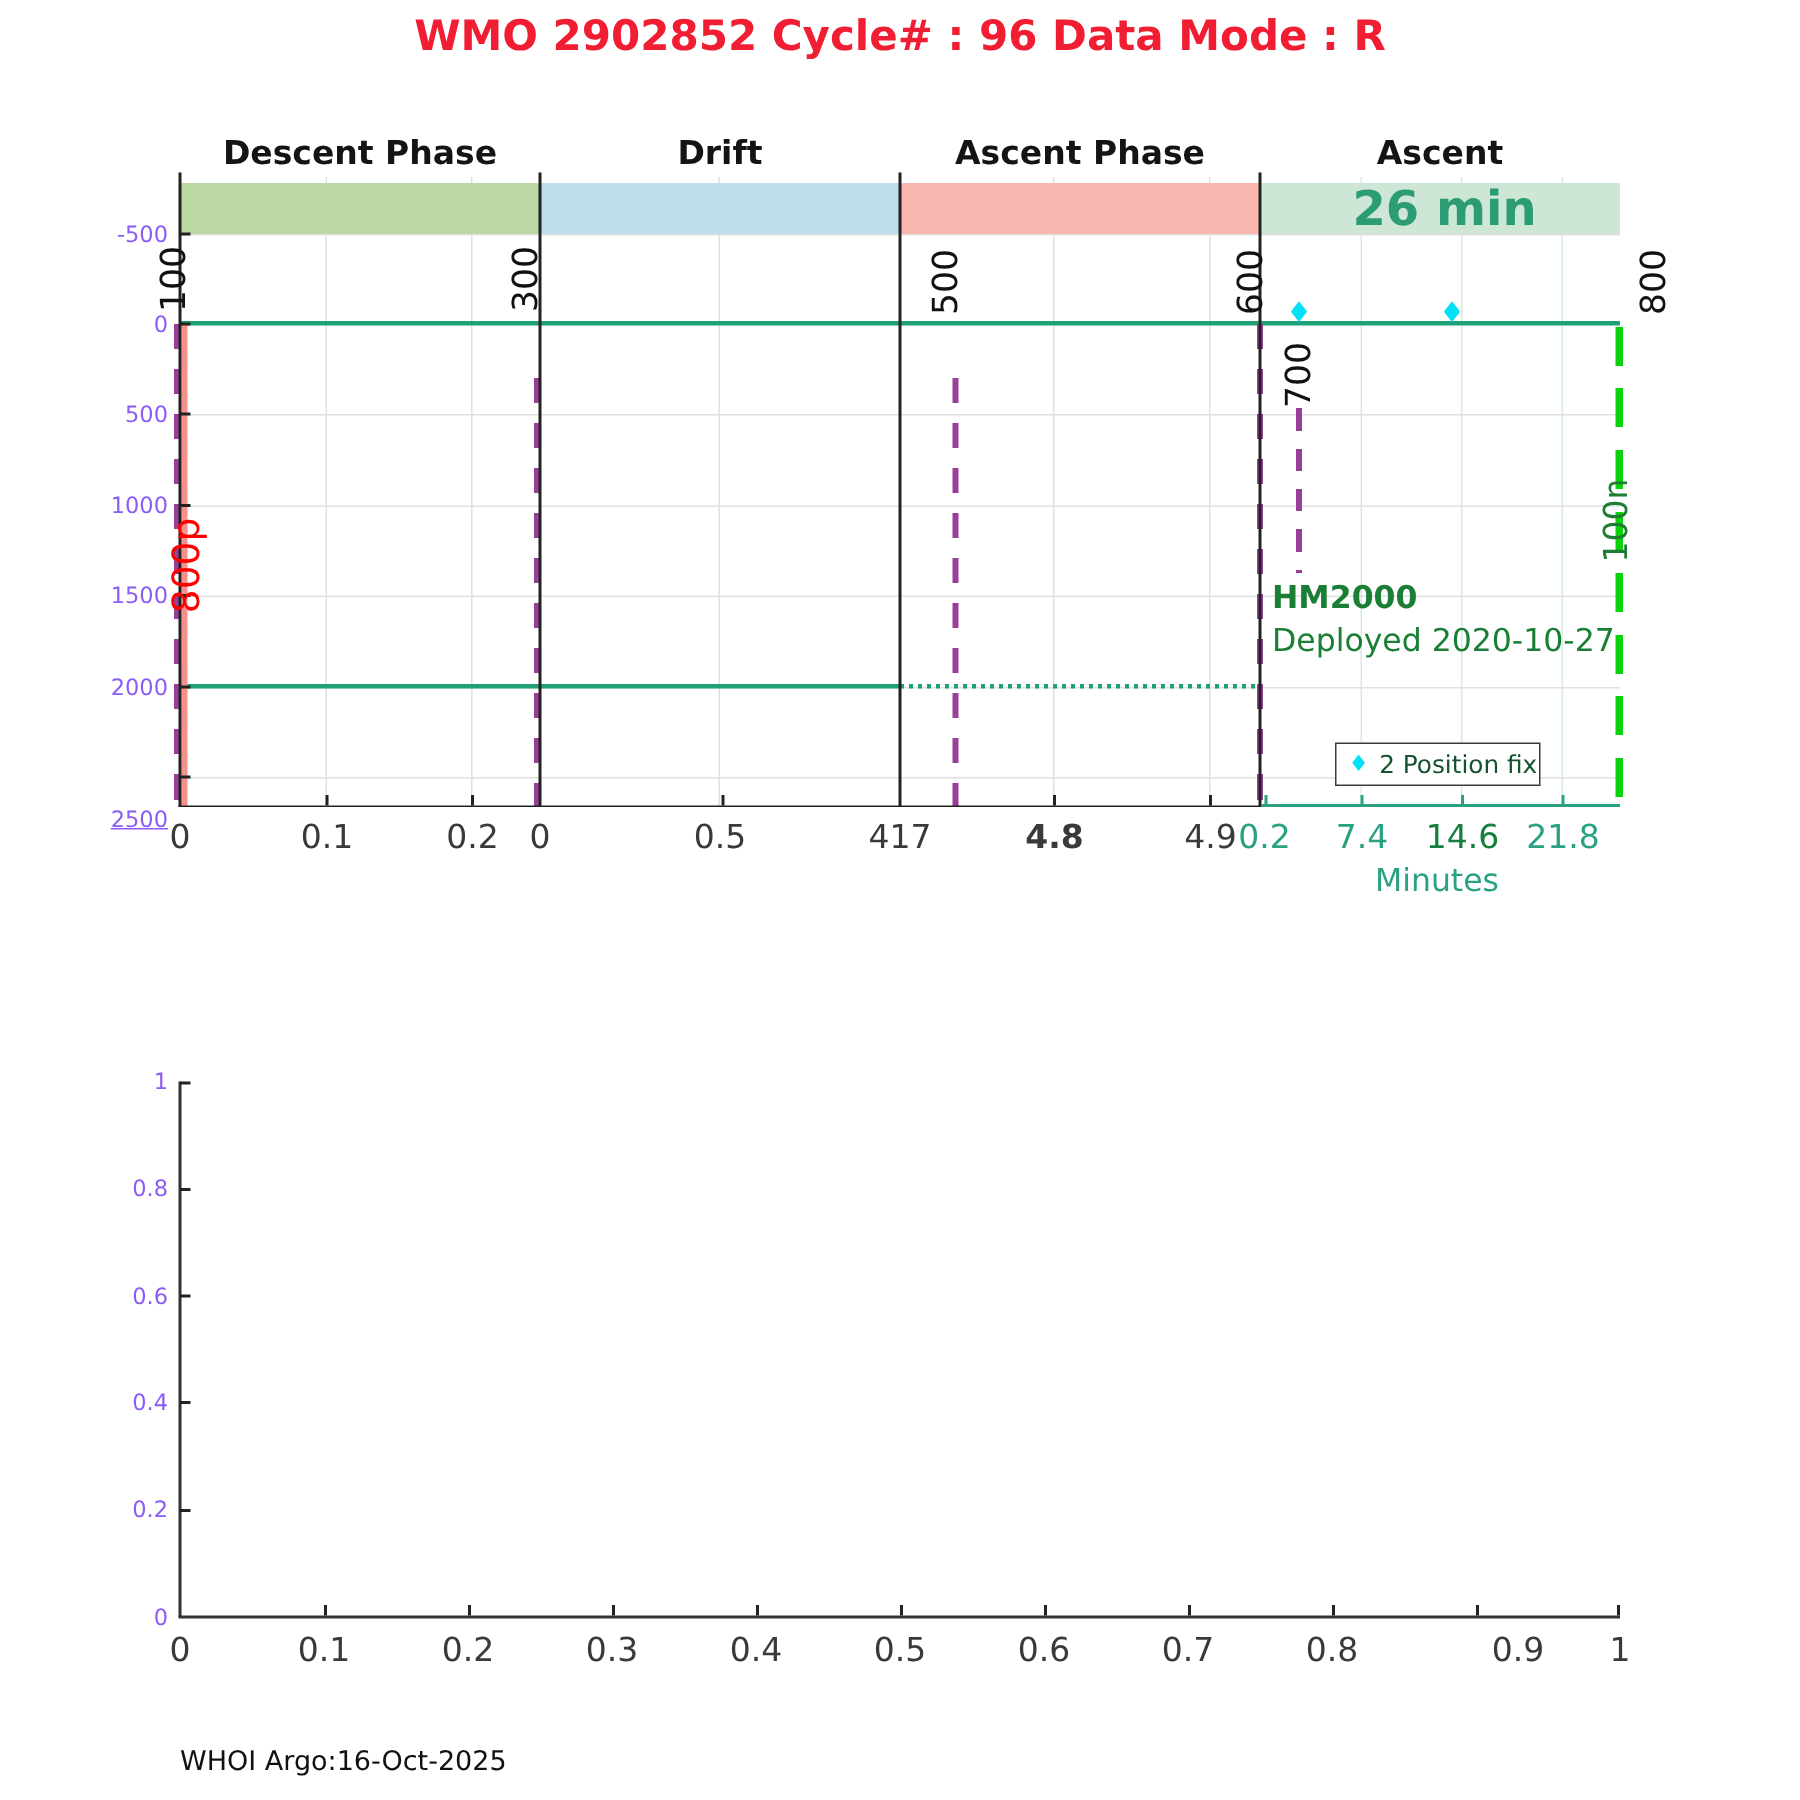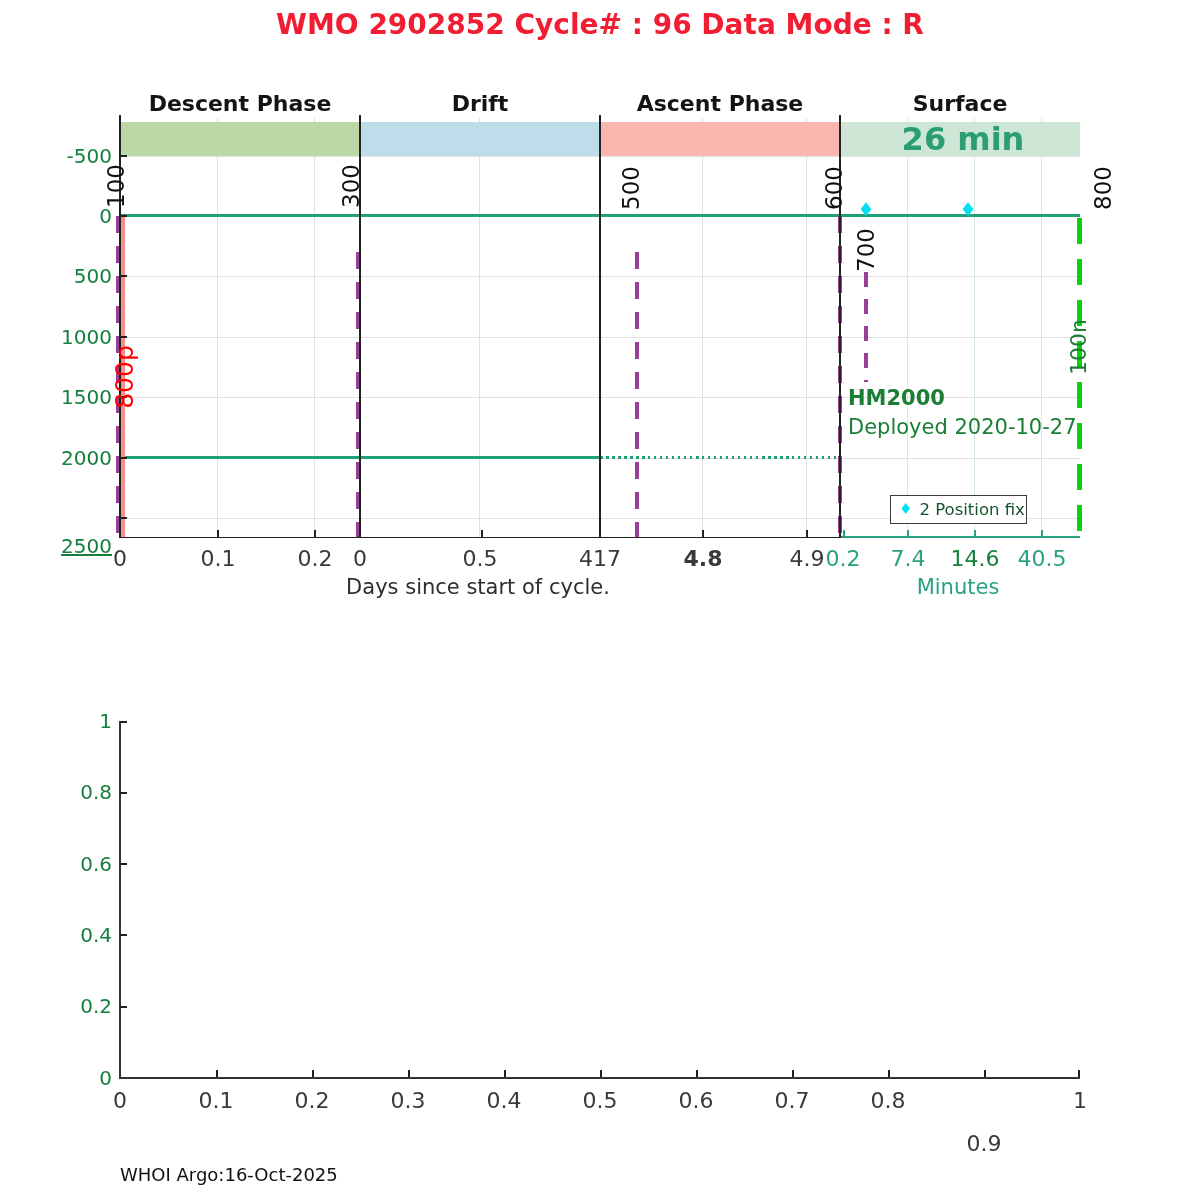--- a/index.html
+++ b/index.html
@@ -3,21 +3,21 @@
 <meta charset="utf-8">
 <style>
   html,body{margin:0;padding:0;background:#fff;}
   #fig{position:relative;width:1200px;height:1200px;background:#fff;overflow:hidden;
        font-family:"DejaVu Sans","Liberation Sans",sans-serif;border-radius:10px;}
   .t{position:absolute;white-space:nowrap;}
   .center{transform:translate(-50%,-50%);}
   .rot{transform:translate(-50%,-50%) rotate(-90deg);}
   .title{font-size:28px;font-weight:bold;color:#f11d33;}
   .phase-h{font-size:22px;font-weight:bold;color:#141414;}
-  .ytick{position:absolute;right:1088px;transform:translateY(-50%);font-size:20px;color:#15803d;white-space:nowrap;}
+  .ytick{position:absolute;right:1088px;transform:translateY(-50%);font-size:15px;color:#8b5cf6;white-space:nowrap;}
   .xtick{position:absolute;transform:translateX(-50%);font-size:22px;color:#3a3a3a;white-space:nowrap;top:546px;}
   .xtick2{position:absolute;transform:translateX(-50%);font-size:22px;color:#3a3a3a;white-space:nowrap;top:1088px;}
   .evlabel{font-size:23px;color:#111;}
   .vline{position:absolute;}
   .hline{position:absolute;}
   .grid-v{position:absolute;width:1px;top:118px;height:420px;background:#e0e0e0;}
   .grid-vs{position:absolute;width:1px;top:118px;height:420px;background:#d6eae4;}
   .band{position:absolute;top:122px;height:34px;}
   .tickmark{position:absolute;background:#222;}
   .diamond{position:absolute;transform:translate(-50%,-50%);font-size:19px;line-height:1;}
@@ -30,21 +30,21 @@
 </head>
 <body>
 
 <div id="fig">
 
   <div class="t title center" style="left:600px;top:24px;">WMO 2902852   Cycle# : 96   Data Mode : R</div>
 
   <div class="t phase-h center" style="left:240px;top:103px;text-align:center;">Descent Phase</div>
   <div class="t phase-h center" style="left:480px;top:103px;">Drift</div>
   <div class="t phase-h center" style="left:720px;top:103px;">Ascent Phase</div>
-  <div class="t phase-h center" style="left:960px;top:103px;">Surface</div>
+  <div class="t phase-h center" style="left:960px;top:103px;">Ascent</div>
 
   <div class="grid-v" style="left:217px;"></div>
   <div class="grid-v" style="left:314px;"></div>
   <div class="grid-v" style="left:479px;"></div>
   <div class="grid-v" style="left:702px;"></div>
   <div class="grid-v" style="left:806px;"></div>
   <div class="grid-vs" style="left:907px;"></div>
   <div class="grid-vs" style="left:974px;"></div>
   <div class="grid-vs" style="left:1041px;"></div>
   <div class="hline" style="left:120px;top:156px;width:960px;height:1px;background:#e0e0e0;"></div>
@@ -109,23 +109,22 @@
   <div class="xtick" style="left:218px;">0.1</div>
   <div class="xtick" style="left:315px;">0.2</div>
   <div class="xtick" style="left:360px;">0</div>
   <div class="xtick" style="left:480px;">0.5</div>
   <div class="xtick" style="left:600px;">417</div>
   <div class="xtick" style="left:703px;font-weight:bold;">4.8</div>
   <div class="xtick" style="left:807px;">4.9</div>
   <div class="xtick" style="left:843px;color:#2aa183;">0.2</div>
   <div class="xtick" style="left:908px;color:#2aa183;">7.4</div>
   <div class="xtick" style="left:975px;color:#15803d;">14.6</div>
-  <div class="xtick" style="left:1042px;color:#2aa183;">40.5</div>
+  <div class="xtick" style="left:1042px;color:#2aa183;">21.8</div>
 
-  <div class="t center" style="left:478px;top:587px;font-size:21px;color:#2e2e2e;">Days since start of cycle.</div>
   <div class="t center" style="left:958px;top:587px;font-size:21px;color:#2aa183;">Minutes</div>
 
   <div class="t rot evlabel" style="left:116px;top:186px;z-index:7;">100</div>
   <div class="t rot evlabel" style="left:351px;top:186px;z-index:7;">300</div>
   <div class="t rot evlabel" style="left:631px;top:188px;z-index:7;">500</div>
   <div class="t rot evlabel" style="left:834px;top:188px;z-index:7;">600</div>
   <div class="t rot evlabel" style="left:866px;top:250px;z-index:7;">700</div>
   <div class="t rot evlabel" style="left:1103px;top:188px;z-index:7;">800</div>
   <div class="t rot" style="left:124px;top:377px;font-size:25px;color:#ff0000;z-index:7;">800p</div>
   <div class="t rot" style="left:1078px;top:347px;font-size:22px;color:#1e7d32;z-index:7;">100n</div>
@@ -170,18 +169,18 @@
 
   <div class="xtick2" style="left:120px;">0</div>
   <div class="xtick2" style="left:216px;">0.1</div>
   <div class="xtick2" style="left:312px;">0.2</div>
   <div class="xtick2" style="left:408px;">0.3</div>
   <div class="xtick2" style="left:504px;">0.4</div>
   <div class="xtick2" style="left:600px;">0.5</div>
   <div class="xtick2" style="left:696px;">0.6</div>
   <div class="xtick2" style="left:792px;">0.7</div>
   <div class="xtick2" style="left:888px;">0.8</div>
-  <div class="xtick2" style="left:984px;margin-top:43px;">0.9</div>
+  <div class="xtick2" style="left:1012px;">0.9</div>
   <div class="xtick2" style="left:1080px;">1</div>
 
   <div class="t" style="left:120px;top:1164px;font-size:18px;color:#111;">WHOI Argo:16-Oct-2025</div>
 
 </div>
 
 </body></html>

